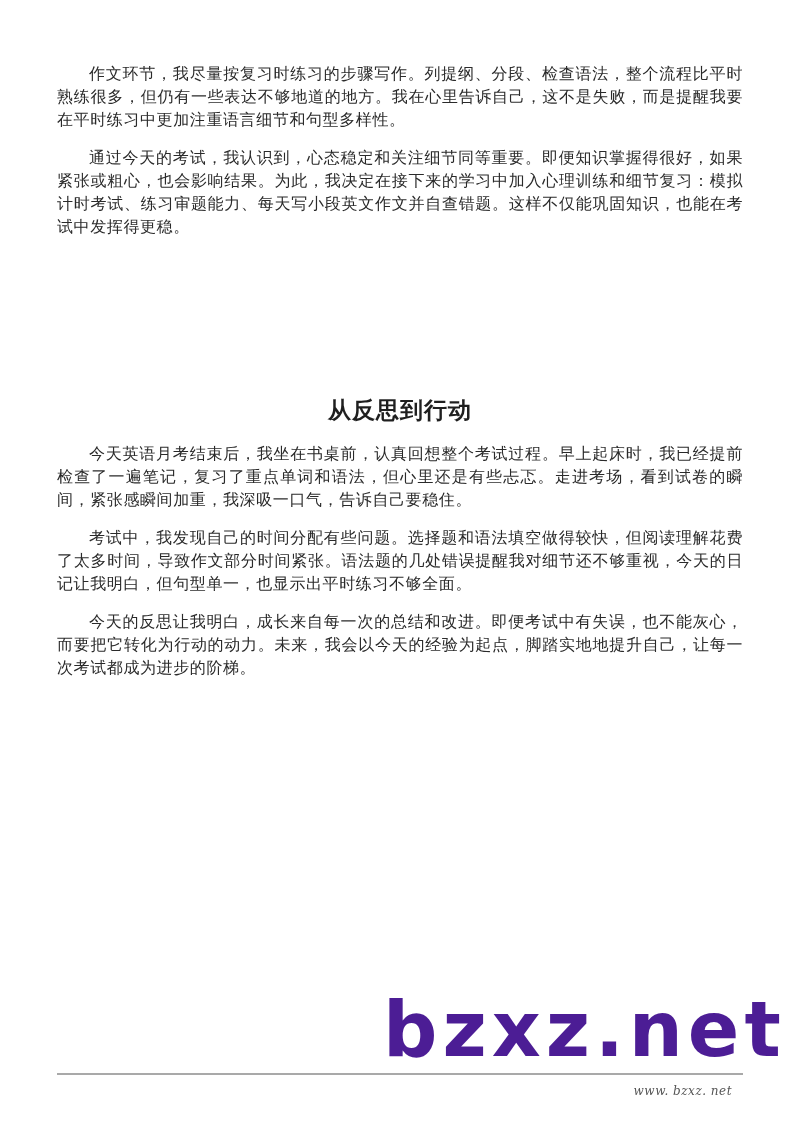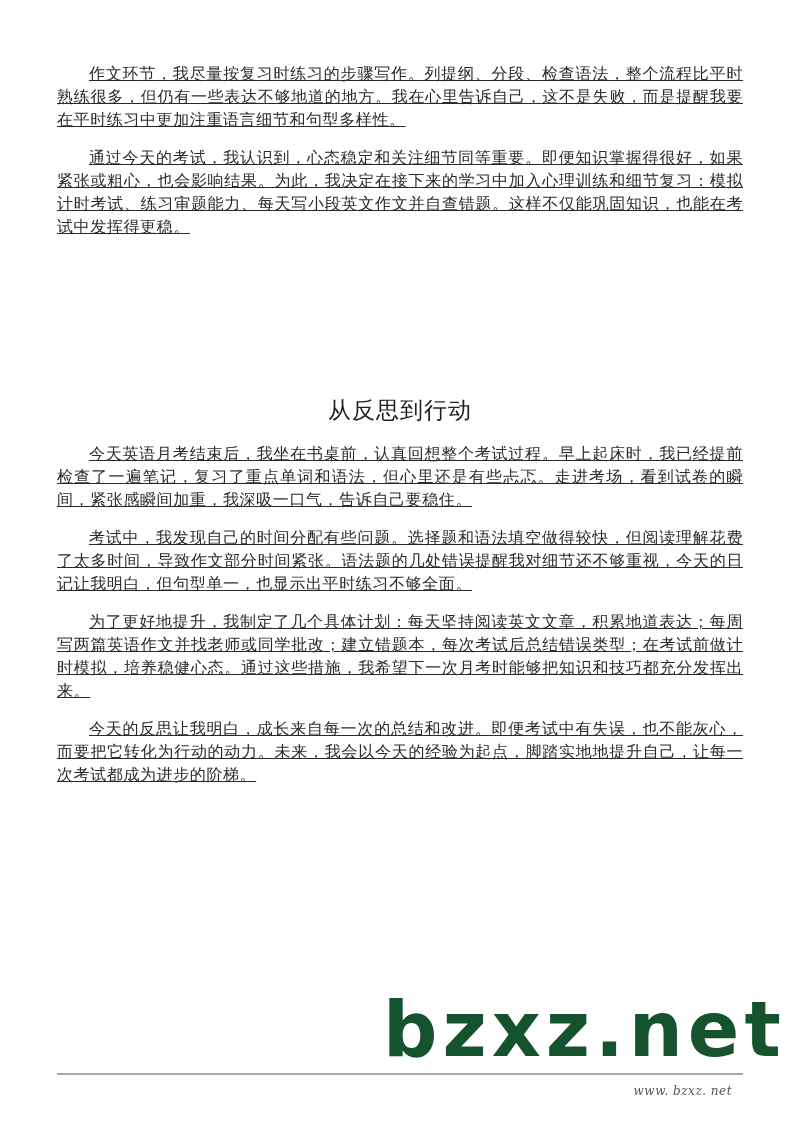--- a/index.html
+++ b/index.html
@@ -16,56 +16,55 @@
       color: #2a2a2a;
     }
     .para {
       margin: 0 0 15px 0;
       font-size: 16px;
       line-height: 23px;
       text-indent: 2em;
       letter-spacing: 0.6px;
       text-align: justify;
       word-break: break-all;
-      text-decoration: underline;
     }
     .section-1 {
       position: absolute;
       left: 57px;
       top: 62px;
       width: 686px;
     }
     .section-title {
       position: absolute;
       left: 0;
       top: 393px;
       width: 800px;
       text-align: center;
       font-family: "DejaVu Sans", "Liberation Sans", sans-serif;
       font-size: 23px;
-      font-weight: normal;
+      font-weight: bold;
       color: #1f1f1f;
       letter-spacing: 1px;
       margin: 0;
       line-height: 34px;
     }
     .section-2 {
       position: absolute;
       left: 57px;
       top: 442px;
       width: 686px;
     }
     .watermark {
       position: absolute;
       left: 383px;
       top: 990px;
       font-family: "DejaVu Sans", "Liberation Sans", sans-serif;
       font-weight: bold;
       font-size: 76px;
-      color: #14532d;
+      color: #4c1d95;
       letter-spacing: 5px;
       line-height: 80px;
       user-select: none;
     }
     .footer-rule {
       position: absolute;
       left: 57px;
       top: 1073px;
       width: 686px;
       height: 0;
@@ -88,20 +87,19 @@
 <div class="section-1">
   <p class="para">作文环节，我尽量按复习时练习的步骤写作。列提纲、分段、检查语法，整个流程比平时熟练很多，但仍有一些表达不够地道的地方。我在心里告诉自己，这不是失败，而是提醒我要在平时练习中更加注重语言细节和句型多样性。</p>
   <p class="para">通过今天的考试，我认识到，心态稳定和关注细节同等重要。即便知识掌握得很好，如果紧张或粗心，也会影响结果。为此，我决定在接下来的学习中加入心理训练和细节复习：模拟计时考试、练习审题能力、每天写小段英文作文并自查错题。这样不仅能巩固知识，也能在考试中发挥得更稳。</p>
 </div>
 
 <h2 class="section-title">从反思到行动</h2>
 
 <div class="section-2">
   <p class="para">今天英语月考结束后，我坐在书桌前，认真回想整个考试过程。早上起床时，我已经提前检查了一遍笔记，复习了重点单词和语法，但心里还是有些忐忑。走进考场，看到试卷的瞬间，紧张感瞬间加重，我深吸一口气，告诉自己要稳住。</p>
   <p class="para">考试中，我发现自己的时间分配有些问题。选择题和语法填空做得较快，但阅读理解花费了太多时间，导致作文部分时间紧张。语法题的几处错误提醒我对细节还不够重视，今天的日记让我明白，但句型单一，也显示出平时练习不够全面。</p>
-  <p class="para">为了更好地提升，我制定了几个具体计划：每天坚持阅读英文文章，积累地道表达；每周写两篇英语作文并找老师或同学批改；建立错题本，每次考试后总结错误类型；在考试前做计时模拟，培养稳健心态。通过这些措施，我希望下一次月考时能够把知识和技巧都充分发挥出来。</p>
   <p class="para">今天的反思让我明白，成长来自每一次的总结和改进。即便考试中有失误，也不能灰心，而要把它转化为行动的动力。未来，我会以今天的经验为起点，脚踏实地地提升自己，让每一次考试都成为进步的阶梯。</p>
 </div>
 
 <div class="watermark">bzxz.net</div>
 
 <div class="footer-rule"></div>
 <div class="footer-url">www. bzxz. net</div>
 
 </body></html>

